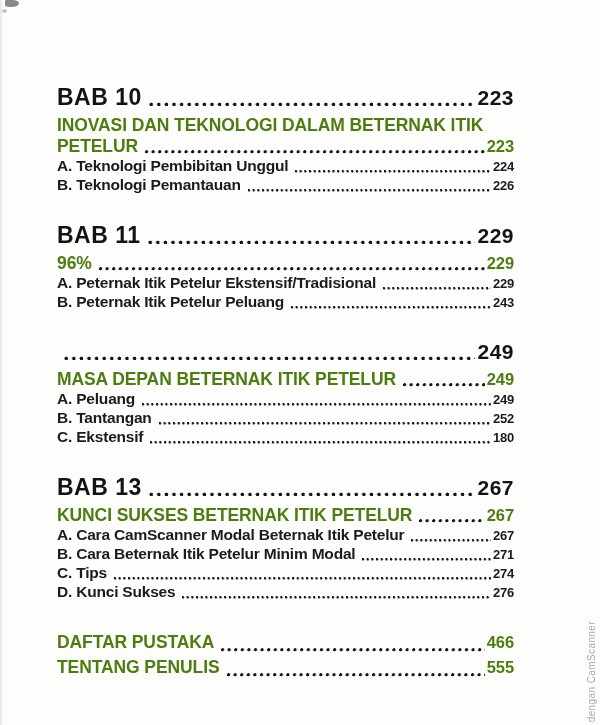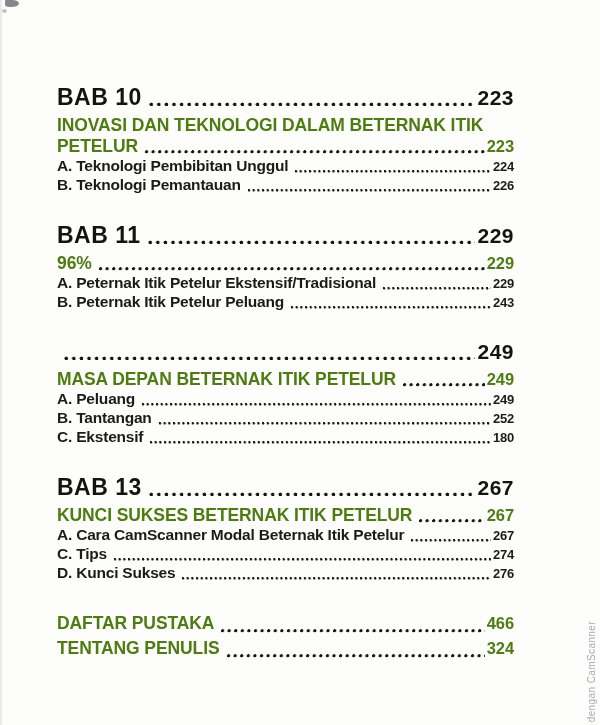--- a/index.html
+++ b/index.html
@@ -140,37 +140,42 @@
         <span class="label">KUNCI SUKSES BETERNAK ITIK PETELUR</span>
         <span class="leader"></span>
         <span class="page">267</span>
       </div>
       <div class="row row-item">
         <span class="label">A. Cara CamScanner Modal Beternak Itik Petelur</span>
         <span class="leader"></span>
         <span class="page">267</span>
       </div>
       <div class="row row-item">
+        <span class="label">B. Cara Beternak Itik Petelur Minim Modal</span>
+        <span class="leader"></span>
+        <span class="page">271</span>
+      </div>
+      <div class="row row-item">
         <span class="label">C. Tips</span>
         <span class="leader"></span>
         <span class="page">274</span>
       </div>
       <div class="row row-item">
         <span class="label">D. Kunci Sukses</span>
         <span class="leader"></span>
         <span class="page">276</span>
       </div>
     </div>
     <div class="section section-end">
       <div class="row row-title">
         <span class="label">DAFTAR PUSTAKA</span>
         <span class="leader"></span>
         <span class="page">466</span>
       </div>
       <div class="row row-title">
         <span class="label">TENTANG PENULIS</span>
         <span class="leader"></span>
-        <span class="page">324</span>
+        <span class="page">555</span>
       </div>
     </div>
   </div>
 
 <div class="watermark">dengan CamScanner</div>
 
 </body></html>

